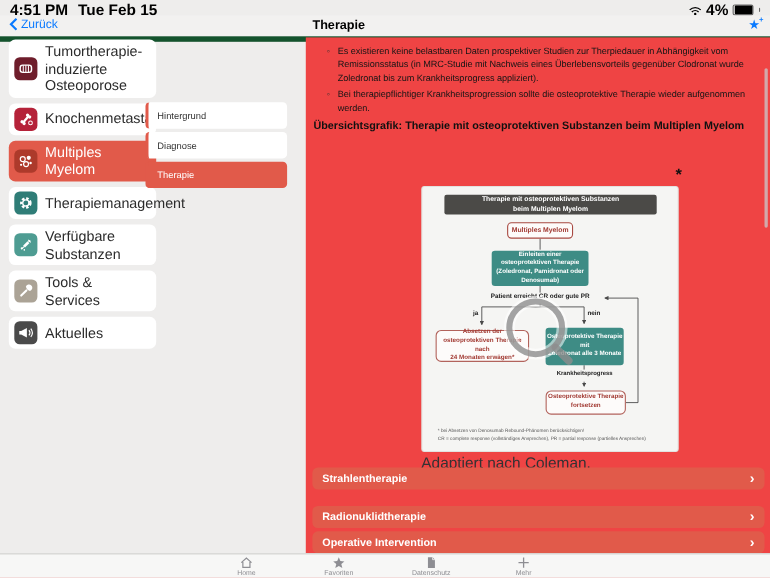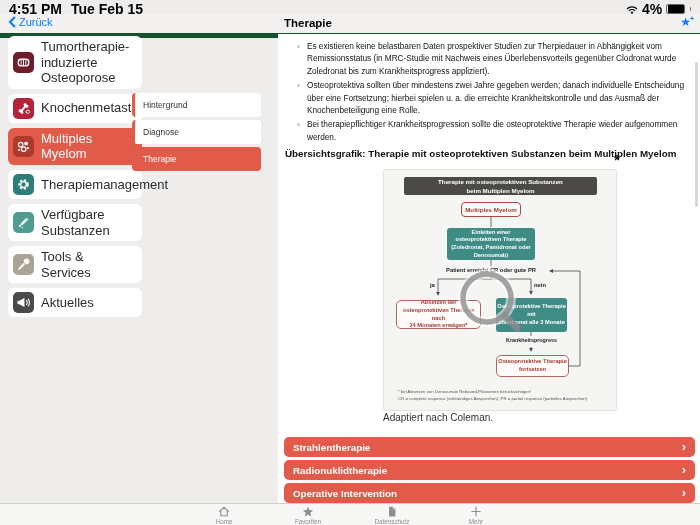--- a/index.html
+++ b/index.html
@@ -24,28 +24,28 @@
   .side-item.selected{background:#e15a4a;}
   .side-icon{width:21px;height:21px;min-width:21px;border-radius:5px;display:flex;align-items:center;justify-content:center;}
   .side-label{font-size:13px;line-height:1.2;color:#2b2b2b;}
   .side-item.selected .side-label{color:#fff;}
   
   .submenu{position:absolute;left:132px;top:93px;width:129px;display:flex;flex-direction:column;gap:3px;}
   .sub-item{background:#fff;border-left:3px solid #e15a4a;border-radius:4px;height:24px;display:flex;align-items:center;
     padding-left:8px;font-size:8.5px;color:#333;}
   .sub-item.selected{background:#e15a4a;border-left:3px solid #e15a4a;color:#fff;}
   
-  .content{position:absolute;left:278px;top:34px;right:0;height:469px;background:#ffffff;}
+  .content{position:absolute;left:278px;top:34px;right:0;height:469px;background:#ef4444;}
   .bullet-list{margin:0;padding:6px 12px 0 29px;width:383px;}
   .bullet-list li{list-style:none;position:relative;font-size:8.3px;line-height:12.4px;letter-spacing:-.05px;
     color:#151515;margin-bottom:2px;}
   .bullet-list li::before{content:"◦";position:absolute;left:-10px;top:0;color:#333;}
   .fig-heading{margin:5px 12px 0 7px;font-size:9.8px;font-weight:bold;color:#111;}
   .note-star{position:absolute;left:336px;top:117px;font-size:15px;font-weight:bold;color:#111;}
-  .fig-caption{position:absolute;left:105px;top:378px;font-size:10px;color:#333;}
+  .fig-caption{position:absolute;left:105px;top:378px;font-size:14px;color:#333;}
   .scrollbar{position:absolute;right:2px;top:28px;width:3px;height:145px;background:#c9c9cc;border-radius:2px;opacity:.75;}
   
   .flow-panel{position:absolute;left:105px;top:135px;width:232px;height:240px;background:#f5f5f3;
     border:1px solid #e2e2df;border-radius:3px;}
   .flow-panel svg.lines,.flow-panel svg.mag{position:absolute;left:0;top:0;pointer-events:none;}
   .fnode{position:absolute;box-sizing:border-box;display:flex;align-items:center;justify-content:center;
     text-align:center;white-space:pre-line;font-weight:bold;}
   .flow-title{left:20px;top:7px;width:193px;height:18px;background:#4b4a47;color:#fff;font-size:6.2px;line-height:1.5;border-radius:2px;}
   .n-start{left:77px;top:32px;width:60px;height:15px;background:#fdfbfa;border:1.3px solid #a84a42;border-radius:4px;
     color:#a23b34;font-size:6.2px;}
@@ -59,21 +59,21 @@
   .l-decision{left:0;top:97px;width:214px;text-align:center;}
   .l-ja{left:46px;top:112px;}
   .l-nein{left:150px;top:112px;}
   .l-progress{left:112px;top:167px;width:71px;text-align:center;font-size:5.4px;}
   .f-note{position:absolute;left:14px;font-size:4.3px;color:#555;white-space:nowrap;}
   .f-note1{top:219px;} .f-note2{top:226px;}
   
   .accordion{position:absolute;left:6px;right:5px;height:20px;background:#e15a4a;border-radius:5px;color:#fff;
     display:flex;align-items:center;justify-content:space-between;padding:0 9px;box-sizing:border-box;
     font-size:9.8px;font-weight:bold;}
-  .acc-1{top:403px;} .acc-2{top:426px;} .acc-3{top:449px;}
+  .acc-1{top:391px;} .acc-2{top:426px;} .acc-3{top:449px;}
   .acc-chev{font-size:13px;font-weight:bold;line-height:1;margin-top:-1px;}
   
   .tab-bar{position:absolute;left:0;right:0;top:503px;height:22px;background:#f7f7f6;border-top:1px solid #cfcfce;
     display:flex;justify-content:center;gap:32px;padding-top:2px;box-sizing:border-box;}
   .tab-item{display:flex;flex-direction:column;align-items:center;width:52px;color:#8e8e93;}
   .tab-label{font-size:6.3px;margin-top:.5px;}
 </style>
 </head>
 <body>
 
@@ -200,21 +200,20 @@
       <span>Diagnose</span>
     </div>
   <div class="sub-item selected">
       <span>Therapie</span>
     </div>
 </div>
 
 <div class="content">
   <ul class="bullet-list">
     <li>Es existieren keine belastbaren Daten prospektiver Studien zur Therpiedauer in Abhängigkeit vom Remissionsstatus (in MRC-Studie mit Nachweis eines Überlebensvorteils gegenüber Clodronat wurde Zoledronat bis zum Krankheitsprogress appliziert).</li>
-    <li>Osteoprotektiva sollten über mindestens zwei Jahre gegeben werden; danach individuelle Entscheidung über eine Fortsetzung; hierbei spielen u. a. die erreichte Krankheitskontrolle und das Ausmaß der Knochenbeteiligung eine Rolle.</li>
     <li>Bei therapiepflichtiger Krankheitsprogression sollte die osteoprotektive Therapie wieder aufgenommen werden.</li>
   </ul>
   <div class="fig-heading">Übersichtsgrafik: Therapie mit osteoprotektiven Substanzen beim Multiplen Myelom</div>
   <div class="note-star">*</div>
 
   <div class="flow-panel">
     <svg class="lines" width="232" height="240" viewBox="0 0 232 240">
       <defs>
         <marker id="arr" markerWidth="5" markerHeight="5" refX="4" refY="2.5" orient="auto">
             <path d="M0,0 L5,2.5 L0,5 z" fill="#4a4a4a"></path>

